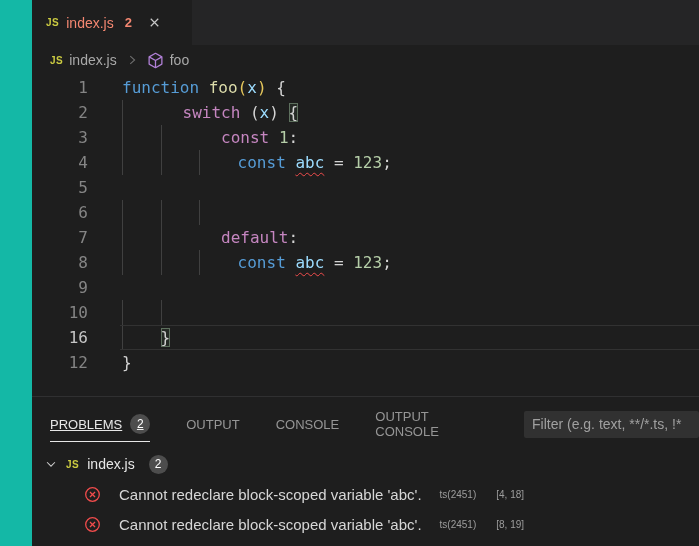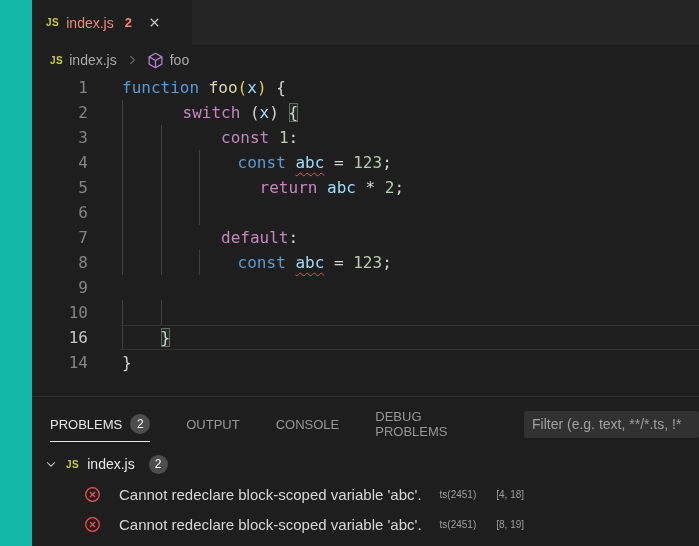--- a/index.html
+++ b/index.html
@@ -41,21 +41,21 @@
   .tk-pld { color:#D4D4D4; }
   .tk-pgold { color:#E5C75C; }
   .match { outline:1px solid #5E705E; outline-offset:-1px; background:rgba(90,130,90,0.12); }
   .squiggle { text-decoration:underline; text-decoration-style:wavy; text-decoration-color:#F14C4C;
               text-decoration-thickness:1px; text-underline-offset:4px; }
 
   
   .panel { flex:1; background:#1E1E1E; border-top:1px solid #303031; display:flex; flex-direction:column; }
   .panel-tabs { height:48px; flex:none; display:flex; align-items:center; padding:6px 0 0 18px; }
   .ptab { font-size:13px; color:#969696; margin-right:36px; cursor:pointer; display:flex; align-items:center; gap:8px; }
-  .ptab.active { color:#E7E7E7; border-bottom:1px solid #E7E7E7; padding-bottom:7px; margin-bottom:-8px; }
+  .ptab.active { color:#E7E7E7; border-bottom:1px solid #E7E7E7; padding-bottom:7px; margin-bottom:-8px;text-decoration:underline; }
   .count-badge { background:#4D4D4D; color:#FFFFFF; font-size:12px; width:20px; height:20px; border-radius:50%;
                  display:flex; align-items:center; justify-content:center; }
   .filter-input { margin-left:auto; width:175px; height:27px; background:#313131; border:none; border-radius:2px;
                   color:#BBBBBB; font-size:14px; padding:0 8px; font-family:"Liberation Sans", sans-serif; }
   .filter-input::placeholder { color:#A0A0A0; }
 
   .problems { flex:1; overflow:hidden; padding-top:4px; }
   .file-row { height:30px; display:flex; align-items:center; padding-left:12px; gap:8px; cursor:pointer; }
   .file-name { font-size:14px; color:#E7E7E7; }
   .file-row .count-badge { width:19px; height:19px; margin-left:6px; }
@@ -114,21 +114,20 @@
         <div class="line">
           <span class="ln">3</span>
           <span class="code"><i class="guide" style="left: 0ch;"></i><i class="guide" style="left: 4ch;"></i><span>        </span><span class="tk-ctl">const</span><span> </span><span class="tk-num">1</span><span class="tk-pld">:</span></span>
         </div>
         <div class="line">
           <span class="ln">4</span>
           <span class="code"><i class="guide" style="left: 0ch;"></i><i class="guide" style="left: 4ch;"></i><i class="guide" style="left: 8ch;"></i><span>            </span><span class="tk-kw">const</span><span> </span><span class="tk-var squiggle">abc</span><span class="tk-pld"> = </span><span class="tk-num">123</span><span class="tk-pld">;</span></span>
         </div>
         <div class="line">
           <span class="ln">5</span>
-          <span class="code"><i class="guide" style="left: 0ch;"></i><i class="guide" style="left: 4ch;"></i><i class="guide" style="left: 8ch;"></i><span>            </span><span class="tk-ctl">return</span><span> </span><span class="tk-var">abc</span><span class="tk-pld"> * </span><span class="tk-num">2</span><span class="tk-pld">;</span></span>
         </div>
         <div class="line">
           <span class="ln">6</span>
           <span class="code"><i class="guide" style="left: 0ch;"></i><i class="guide" style="left: 4ch;"></i><i class="guide" style="left: 8ch;"></i></span>
         </div>
         <div class="line">
           <span class="ln">7</span>
           <span class="code"><i class="guide" style="left: 0ch;"></i><i class="guide" style="left: 4ch;"></i><span>        </span><span class="tk-ctl">default</span><span class="tk-pld">:</span></span>
         </div>
         <div class="line">
@@ -140,40 +139,40 @@
         </div>
         <div class="line">
           <span class="ln">10</span>
           <span class="code"><i class="guide" style="left: 0ch;"></i><i class="guide" style="left: 4ch;"></i></span>
         </div>
         <div class="line current">
           <span class="ln">16</span>
           <span class="code"><i class="guide" style="left: 0ch;"></i><span>    </span><span class="tk-pld match">}</span></span>
         </div>
         <div class="line">
-          <span class="ln">14</span>
+          <span class="ln">12</span>
           <span class="code"><span class="tk-pld">}</span></span>
         </div>
       </div>
   </div>
 
   <div class="panel">
     <div class="panel-tabs">
       <span class="ptab active">
         <span>PROBLEMS</span>
         <span class="count-badge">2</span>
       </span>
       <span class="ptab">
         <span>OUTPUT</span>
       </span>
       <span class="ptab">
         <span>CONSOLE</span>
       </span>
       <span class="ptab">
-        <span>DEBUG PROBLEMS</span>
+        <span>OUTPUT CONSOLE</span>
       </span>
       <input class="filter-input" type="text" placeholder="Filter (e.g. text, **/*.ts, !*" style="">
     </div>
 
     <div class="problems">
       <div class="file-row">
         <span class="icon">
           <svg width="14" height="14" viewBox="0 0 16 16">
               <path d="M3.5 6l4.5 4.5L12.5 6" stroke="#CCCCCC" stroke-width="1.2" fill="none"></path>
             </svg>

